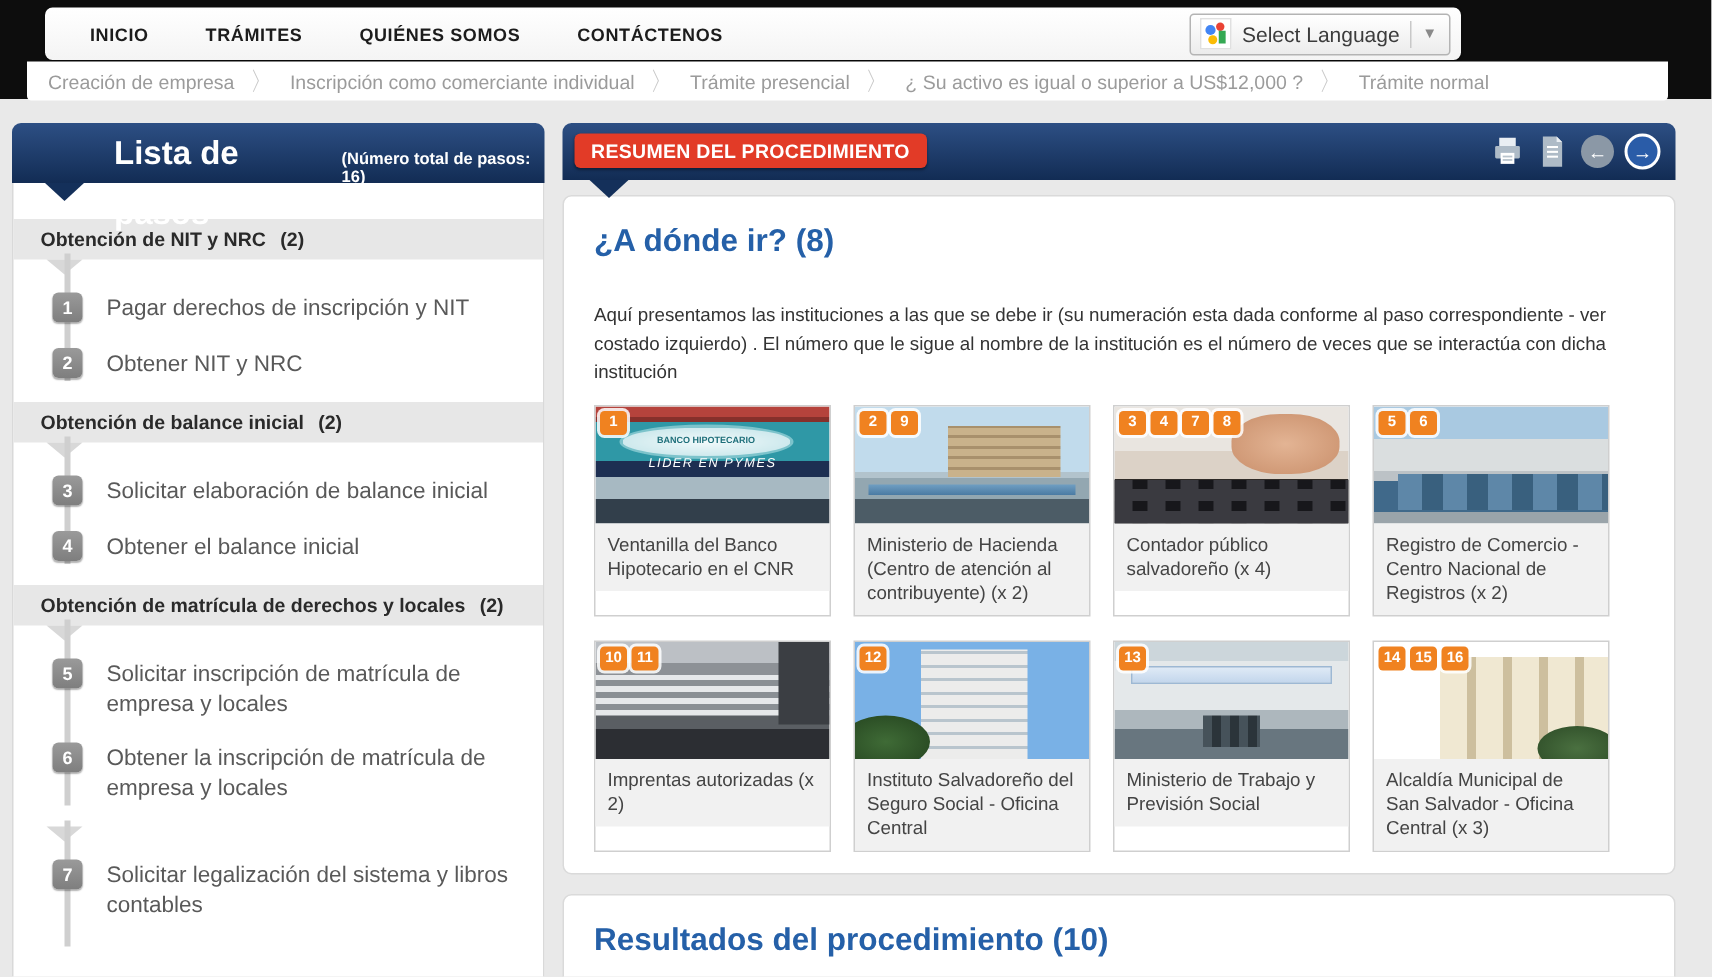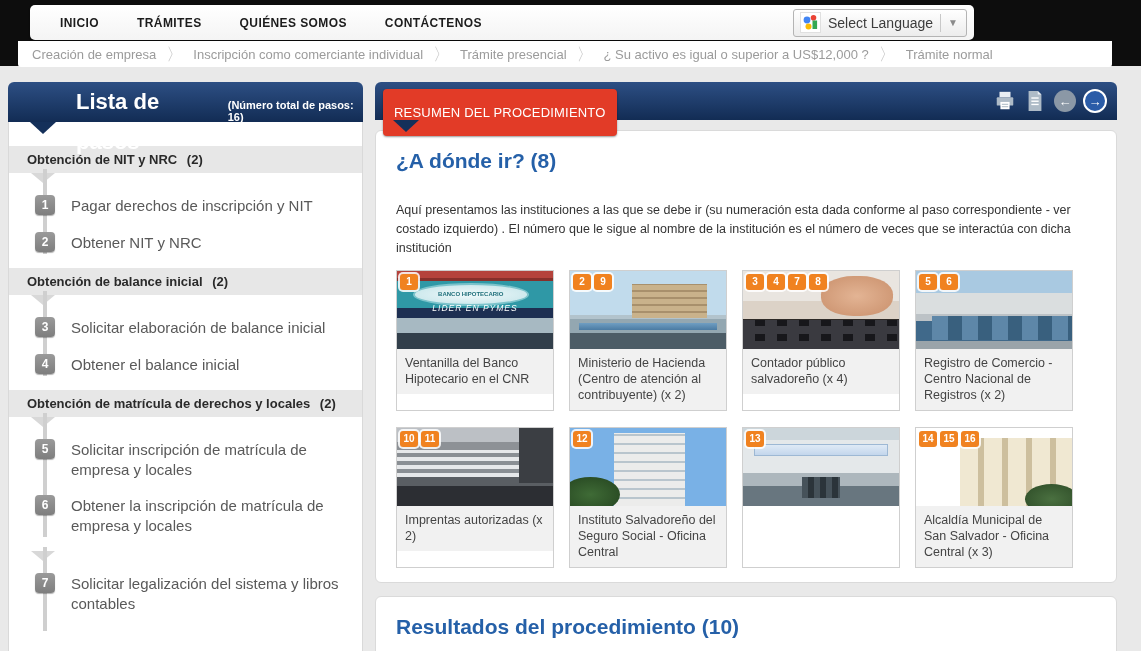--- a/index.html
+++ b/index.html
@@ -78,22 +78,22 @@
   }
   .step-label{font-size:15px;color:#595959;line-height:1.3;padding-top:1px;}
   
   .main{position:absolute;left:375px;top:82px;width:742px;}
   .main-header{
     height:38px;border-radius:6px 6px 0 0;position:relative;
     background:linear-gradient(#2d4f84,#122c54);
   }
   .red-badge{
     position:absolute;left:8px;top:7px;background:#e23b27;border-radius:4px;
-    color:#fff;font-size:13px;font-weight:normal;letter-spacing:.2px;
-    padding:16px 11px;box-shadow:0 1px 2px rgba(0,0,0,.4);
+    color:#fff;font-size:13px;font-weight:bold;letter-spacing:.2px;
+    padding:4px 11px;box-shadow:0 1px 2px rgba(0,0,0,.4);
   }
   .main-arrow{
     position:absolute;left:18px;top:38px;width:0;height:0;z-index:2;
     border-left:13px solid transparent;border-right:13px solid transparent;
     border-top:12px solid #14305a;
   }
   .toolbar{position:absolute;right:10px;top:7px;display:flex;align-items:center;gap:6px;}
   .tool{width:24px;height:24px;display:flex;align-items:center;justify-content:center;cursor:pointer;}
   .circ{width:22px;height:22px;border-radius:50%;display:flex;align-items:center;justify-content:center;
         font-size:13px;font-weight:bold;line-height:1;}
@@ -381,20 +381,21 @@
         <div class="tcap">Instituto Salvadoreño del Seguro Social - Oficina Central</div>
       </div>
 
       <div class="tile">
         <div class="timg">
           <div class="ph ph7"></div>
           <div class="badges">
             <span class="obadge">13</span>
           </div>
         </div>
+        <div class="tcap">Ministerio de Trabajo y Previsión Social</div>
       </div>
 
       <div class="tile">
         <div class="timg">
           <div class="ph ph8"></div>
           <div class="badges">
             <span class="obadge">14</span>
             <span class="obadge">15</span>
             <span class="obadge">16</span>
           </div>

